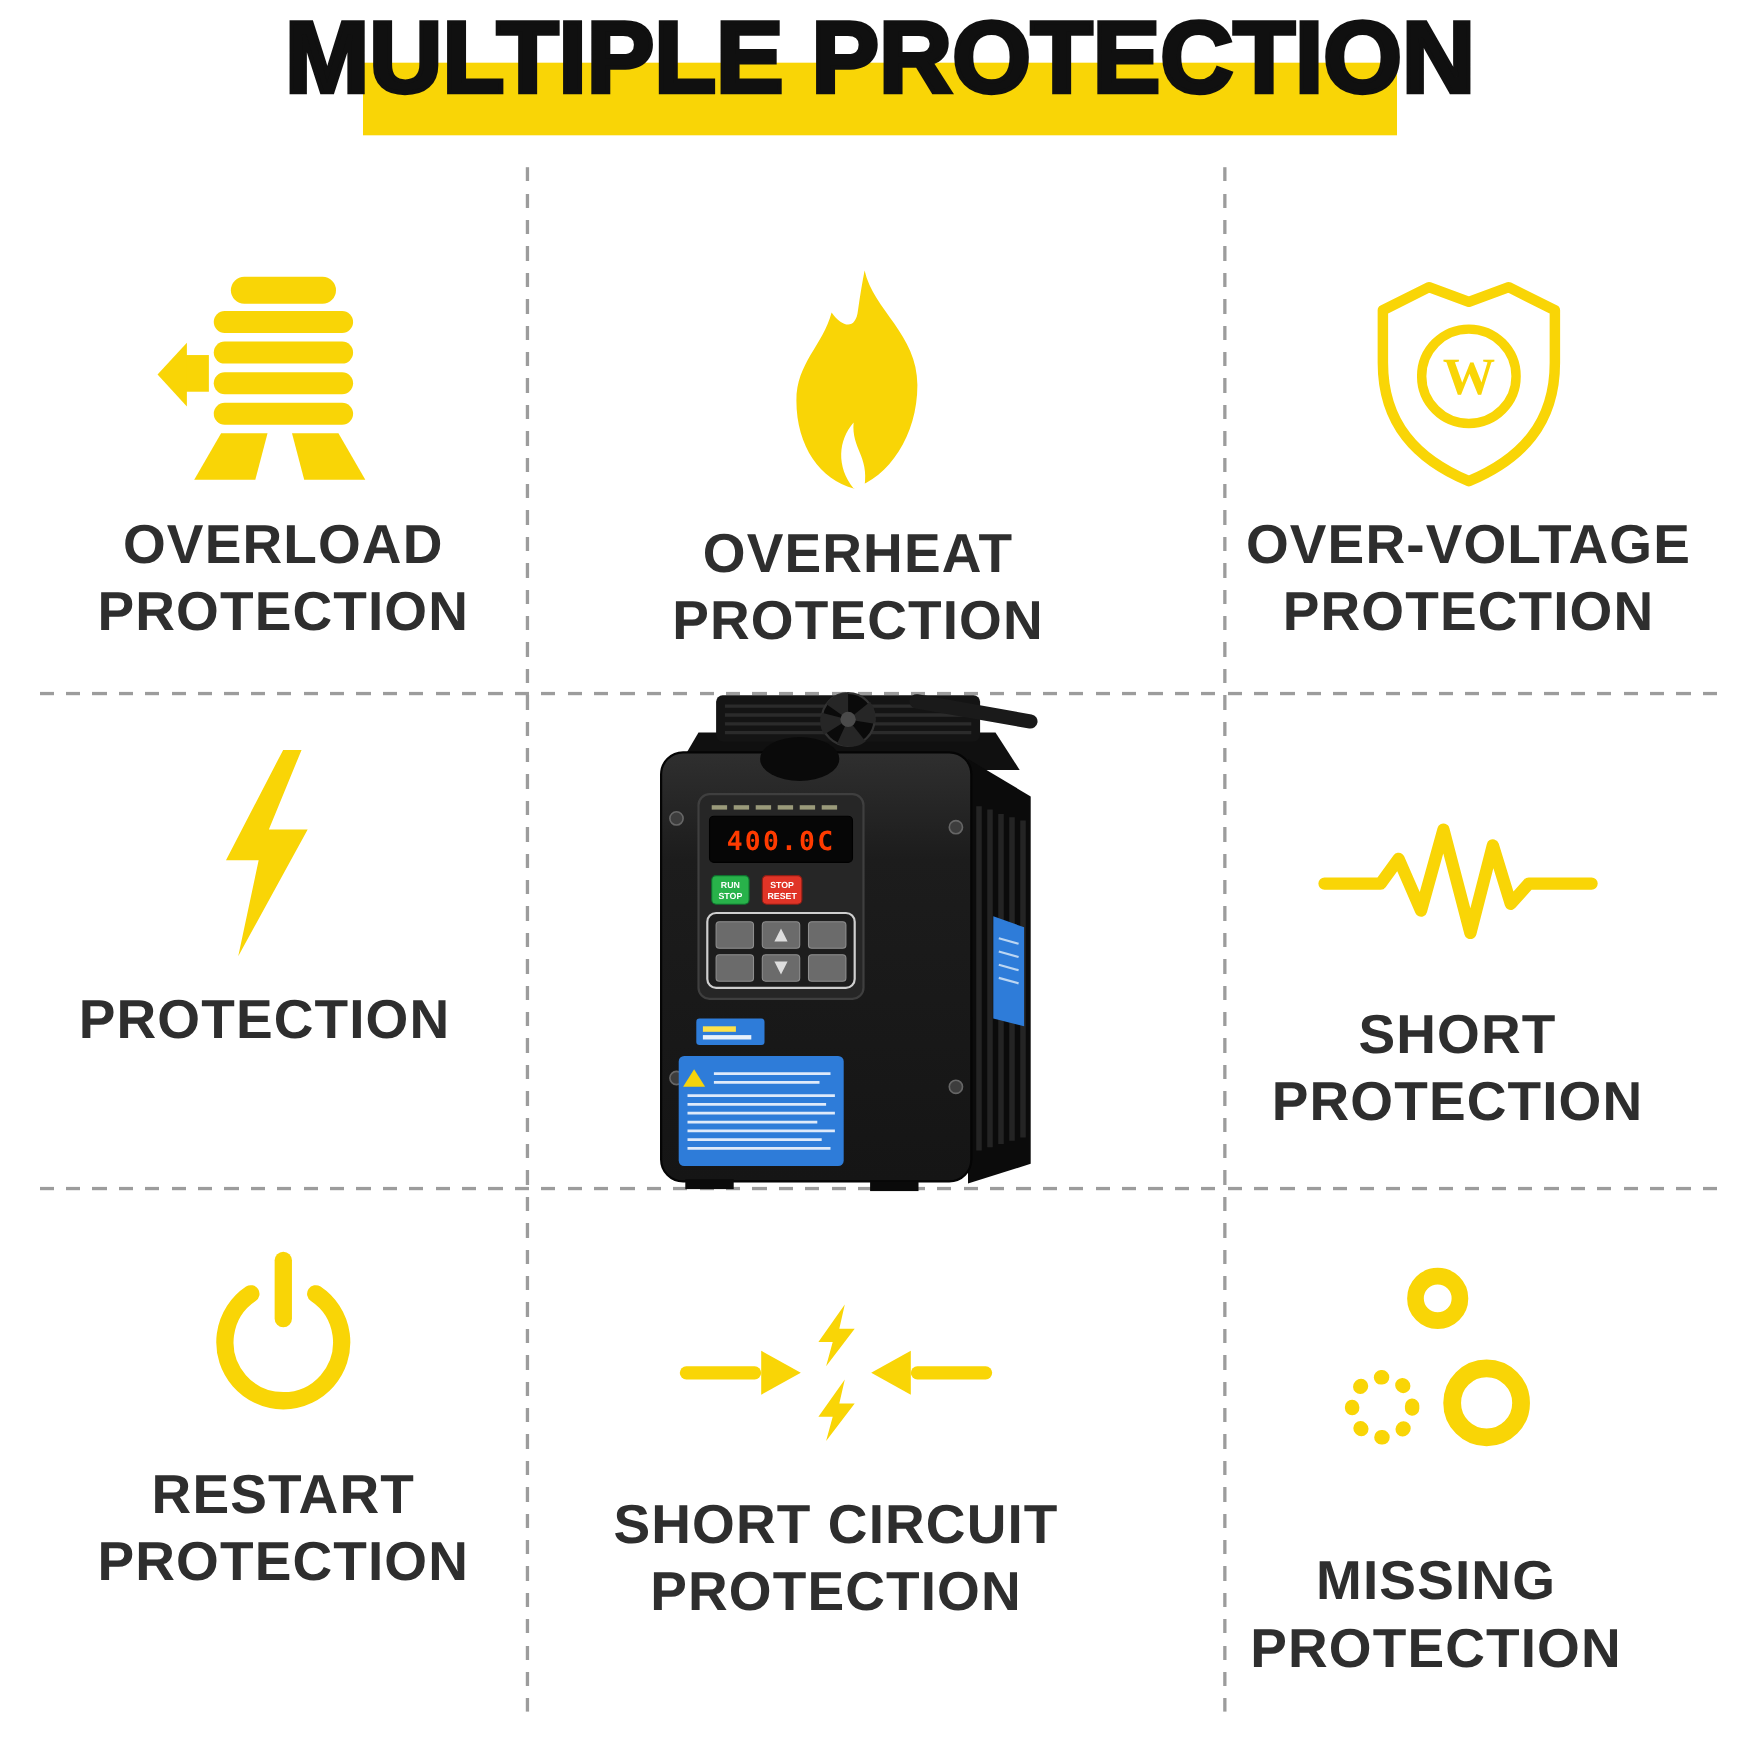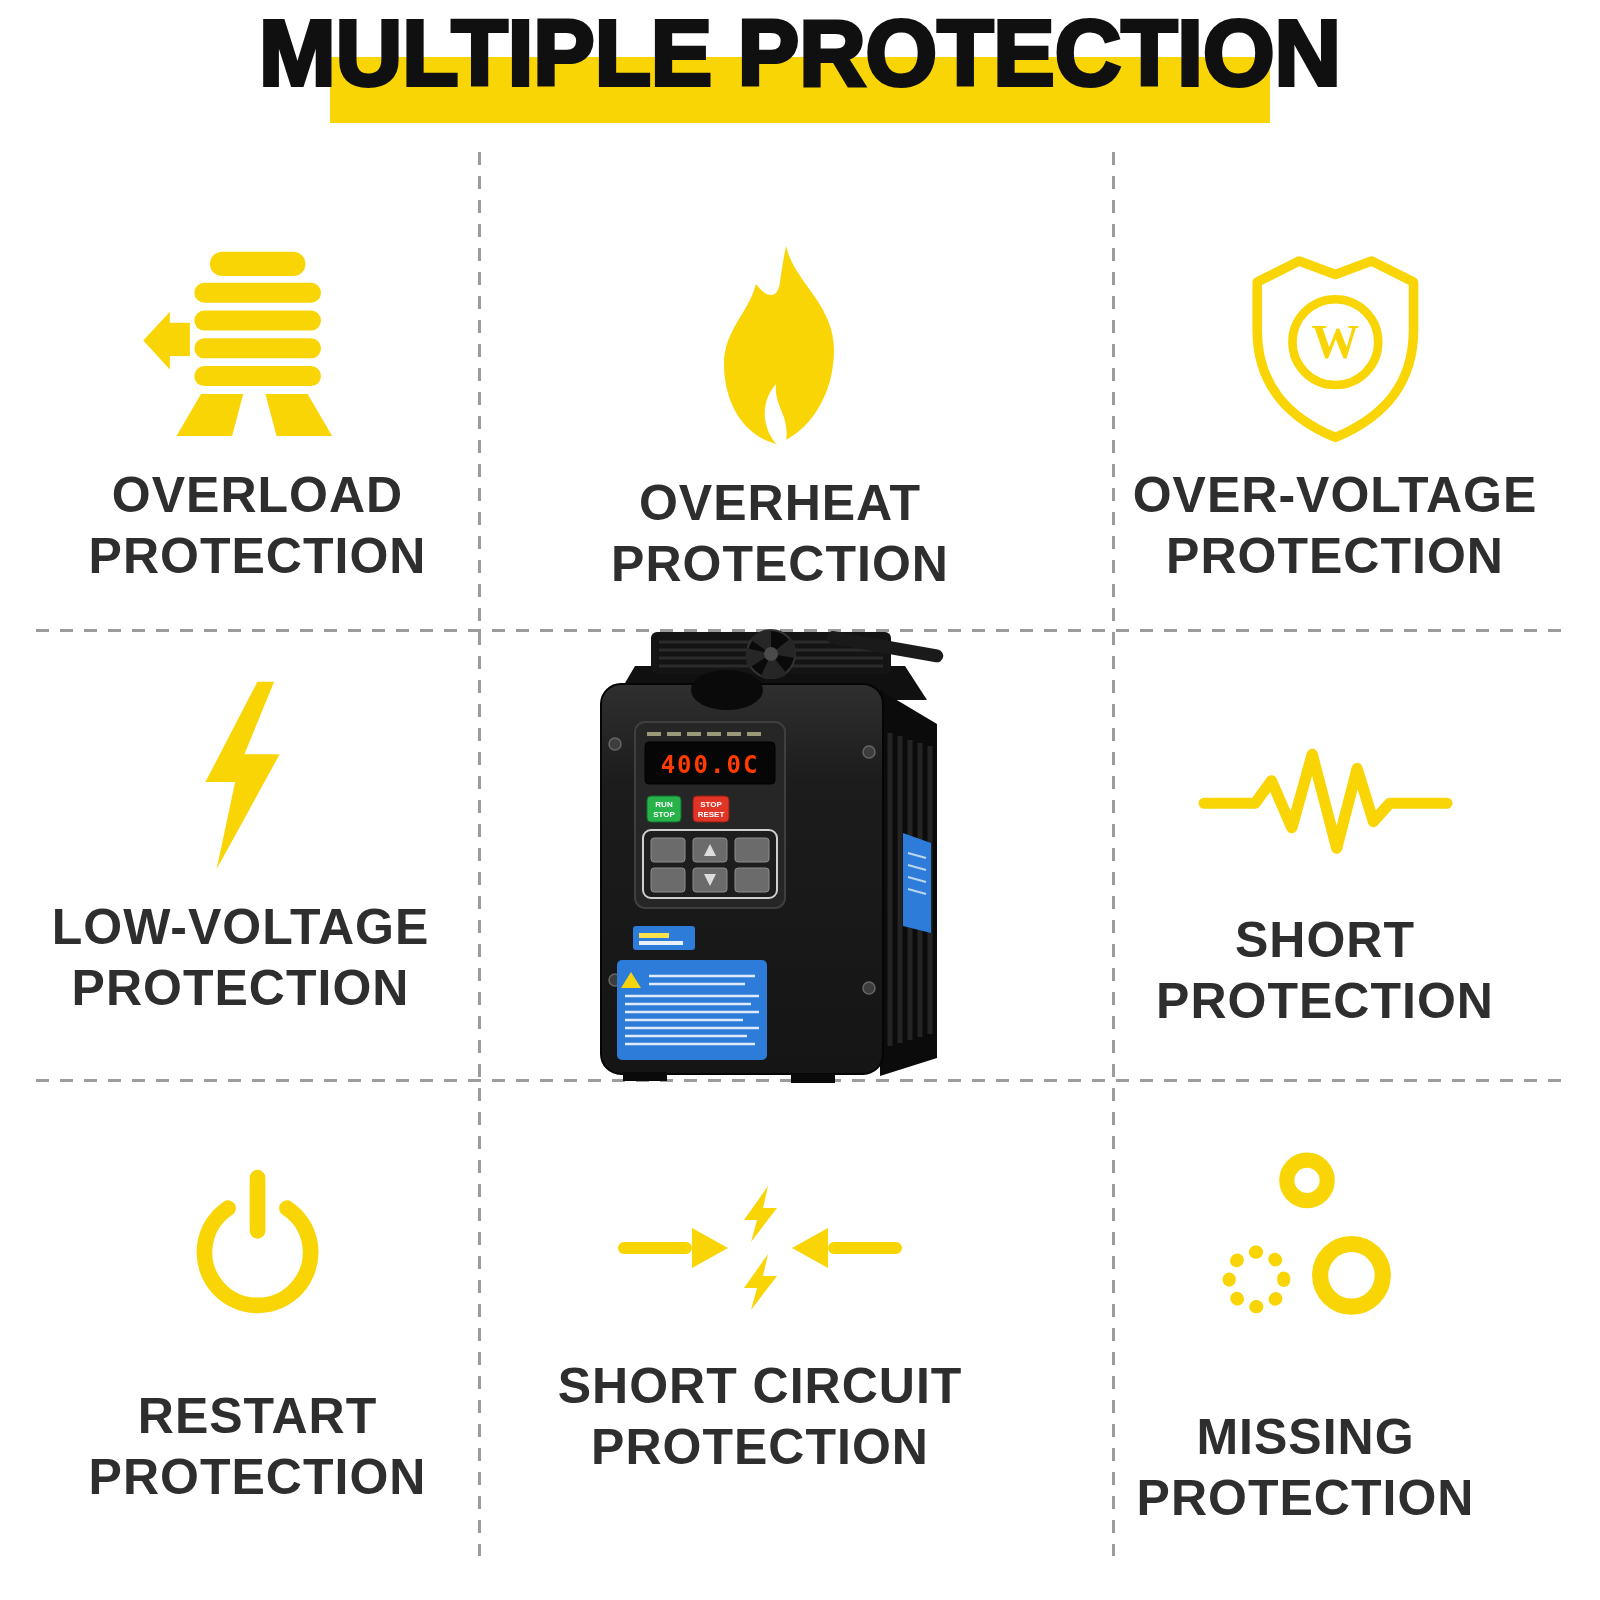--- a/index.html
+++ b/index.html
@@ -34,21 +34,21 @@
   .feature .icon{display:block;margin-bottom:20px;}
   .label{font-weight:bold;font-size:50px;line-height:1.22;letter-spacing:1px;color:var(--label-text);text-align:center;}
   .fillA{fill:var(--accent);}
   .strokeA{stroke:var(--accent);fill:none;}
 
   .f-overload{left:35px;top:245px;width:445px;}
   .f-overheat{left:560px;top:238px;width:440px;}
   .f-overvoltage{left:1100px;top:242px;width:470px;}
   .f-lowvoltage{left:18px;top:678px;width:445px;}
   .f-fuse{left:1100px;top:740px;width:450px;}
-  .f-restart{left:35px;top:1162px;width:445px;gap:26px;}
+  .f-restart{left:35px;top:1130px;width:445px;}
   .f-shortcircuit{left:525px;top:1176px;width:470px;}
   .f-missing{left:1083px;top:1146px;width:445px;gap:45px;}
 
   .f-overvoltage .icon{margin-bottom:18px;}
   .f-lowvoltage .icon{margin-bottom:24px;}
   .f-fuse .icon{margin-bottom:48px;}
   .f-restart .icon{margin-bottom:26px;}
   .f-shortcircuit .icon{margin-bottom:30px;}
   .f-missing .icon{margin-bottom:24px;}
 
@@ -113,21 +113,20 @@
       <div>OVER-VOLTAGE</div>
       <div>PROTECTION</div>
     </div>
   </section>
 
   <section class="feature f-lowvoltage">
     <svg class="icon" height="195" viewBox="0 0 120 210">
       <polygon class="fillA" points="78,4 22,112 54,112 34,206 102,82 64,82 96,4"></polygon>
     </svg>
     <div class="label">
-      <div>LOW-VOLTAGE</div>
       <div>PROTECTION</div>
     </div>
   </section>
 
   <section class="feature f-fuse">
     <svg class="icon" width="255" viewBox="0 0 250 120">
       <polyline class="strokeA" stroke-width="11" stroke-linecap="round" stroke-linejoin="round" points="6,62 56,62 72,40 92,86 112,14 136,106 156,28 172,80 188,62 244,62"></polyline>
     </svg>
     <div class="label">
       <div>SHORT</div>

